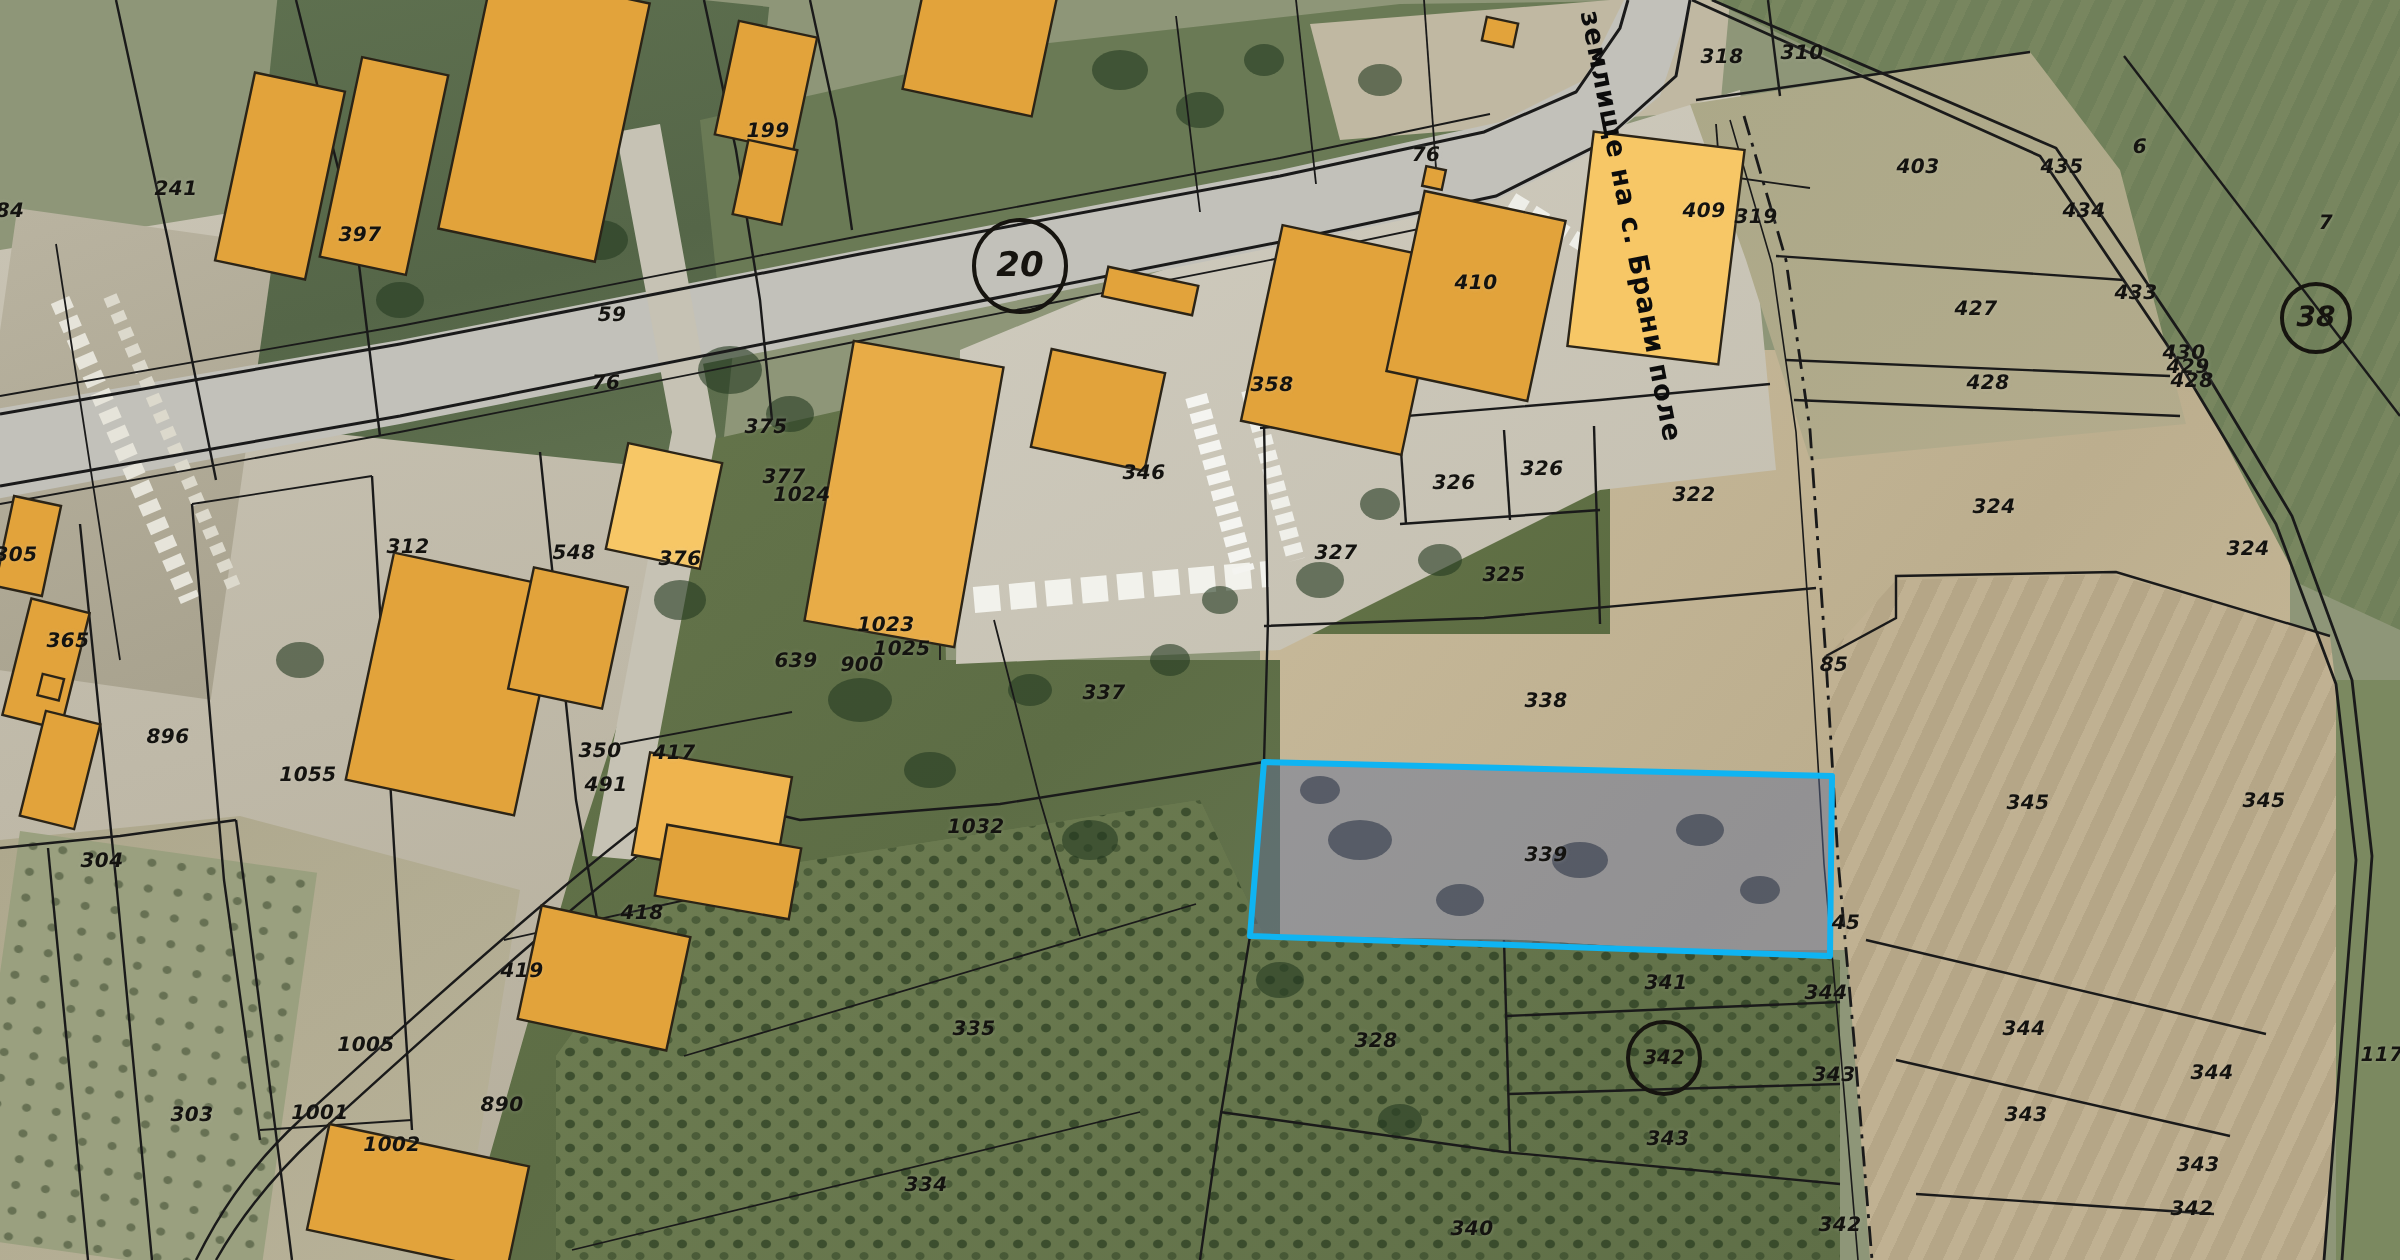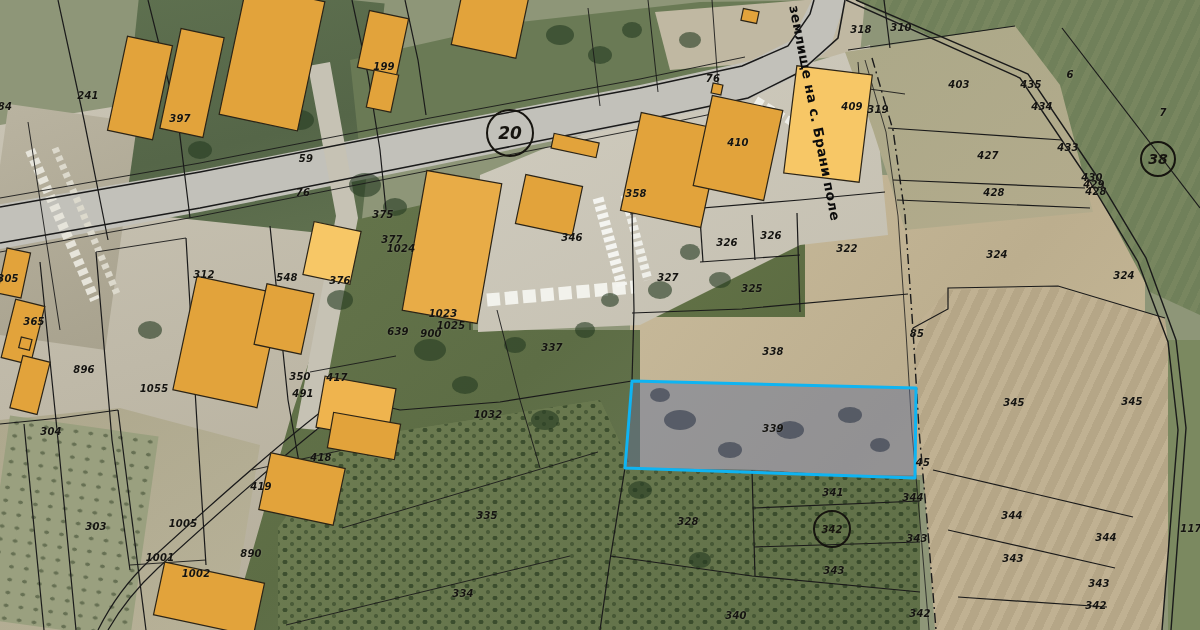--- a/index.html
+++ b/index.html
@@ -247,21 +247,21 @@
       <span class="plabel" style="left: 154px; top: 388px;">1055</span>
       <span class="plabel" style="left: 300px; top: 376px;">350</span>
       <span class="plabel" style="left: 303px; top: 393px;">491</span>
       <span class="plabel" style="left: 337px; top: 377px;">417</span>
       <span class="plabel" style="left: 321px; top: 457px;">418</span>
       <span class="plabel" style="left: 261px; top: 486px;">419</span>
       <span class="plabel" style="left: 251px; top: 553px;">890</span>
       <span class="plabel" style="left: 183px; top: 523px;">1005</span>
       <span class="plabel" style="left: 160px; top: 557px;">1001</span>
       <span class="plabel" style="left: 196px; top: 573px;">1002</span>
-      <span class="plabel" style="left: 96px; top: 526px; text-align: center;">303</span>
+      <span class="plabel" style="left: 96px; top: 558px; text-align: center;">303</span>
       <span class="plabel" style="left: 51px; top: 431px;">304</span>
       <span class="plabel" style="left: 488px; top: 414px;">1032</span>
       <span class="plabel" style="left: 487px; top: 515px;">335</span>
       <span class="plabel" style="left: 463px; top: 593px;">334</span>
       <span class="plabel" style="left: 552px; top: 347px;">337</span>
       <span class="plabel" style="left: 668px; top: 277px;">327</span>
       <span class="plabel" style="left: 727px; top: 242px;">326</span>
       <span class="plabel" style="left: 771px; top: 235px;">326</span>
       <span class="plabel" style="left: 752px; top: 288px;">325</span>
       <span class="plabel" style="left: 847px; top: 248px;">322</span>

